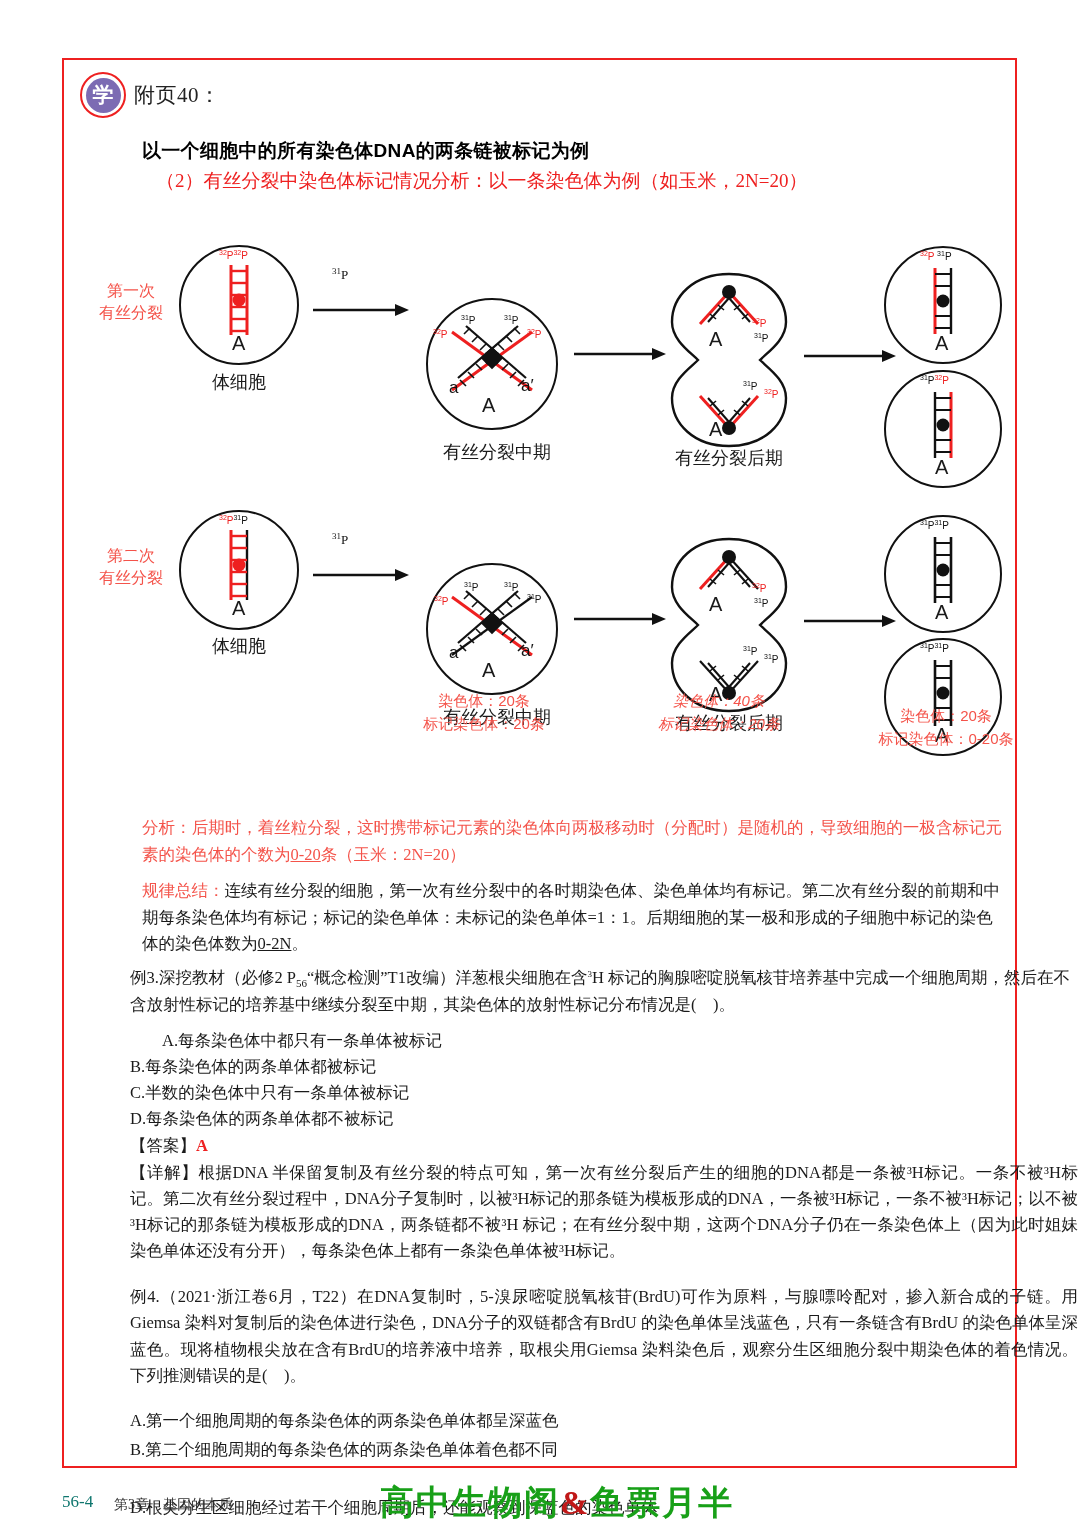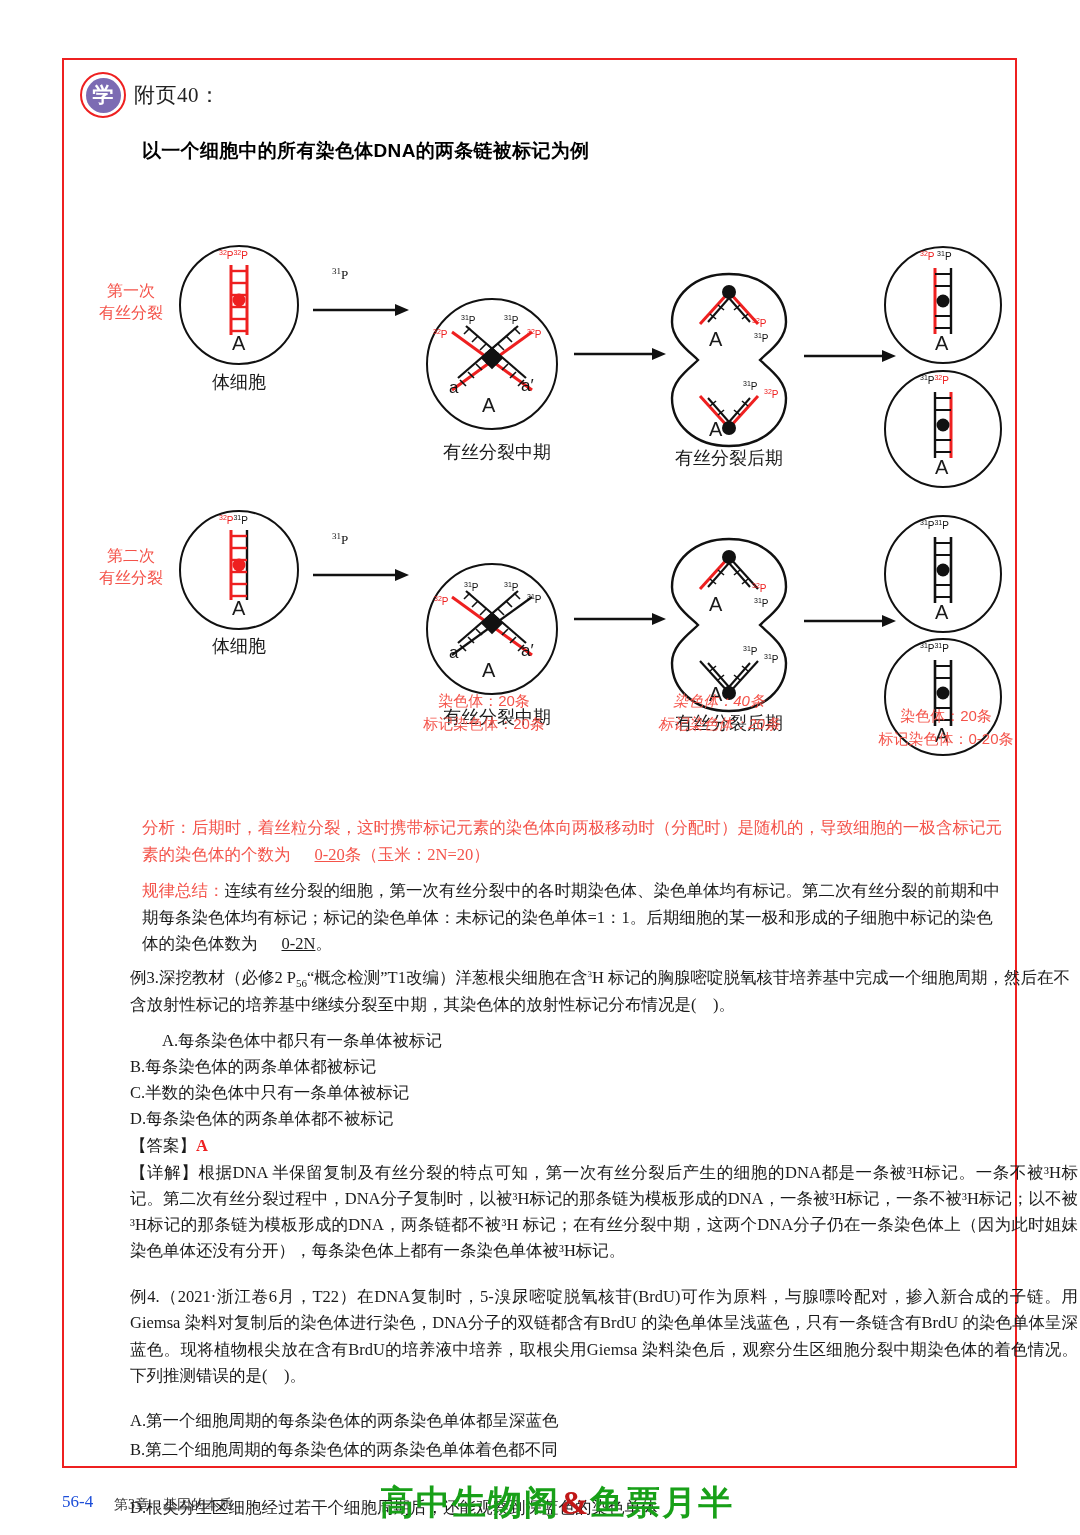--- a/index.html
+++ b/index.html
@@ -83,40 +83,40 @@
     position:absolute;color:#f4534a;font-size:15px;line-height:1.5;text-align:center;
     font-family:"Liberation Sans","DejaVu Sans",sans-serif; white-space:nowrap;
   }
 
   
   .analysis{
     position:absolute;left:78px;top:755px;width:860px;
     color:#f4534a;font-size:16.5px;line-height:1.62;
     font-family:"Liberation Serif",serif; text-align:justify;
   }
-  .ul{ text-decoration:underline;padding-left:24px; }
+  .ul{ text-decoration:underline; }
   .rule{
     position:absolute;left:78px;top:822px;width:862px;
     font-size:16.5px;line-height:1.62;color:#1a1a1a;
     font-family:"Liberation Serif",serif;
   }
   .rule .tag{color:#f4534a;}
 
   .qblock{
     position:absolute;left:66px;width:948px;
     font-size:16.5px;line-height:1.52;color:#1a1a1a;
     font-family:"Liberation Serif",serif;
   }
   .ans{color:#ee2020;font-weight:bold;}
   sup.iso-s{font-size:9px;vertical-align:super;}
 
   
   .footer-num{
     position:absolute;left:62px;top:1492px;
-    font-size:17px;color:#1d4ed8;font-family:"Liberation Serif",serif;
+    font-size:17px;color:#0f766e;font-family:"Liberation Serif",serif;
   }
   .footer-ch{
     position:absolute;left:114px;top:1496px;
     font-size:14px;color:#333;font-family:"Liberation Serif",serif;
   }
   .footer-brand{
     position:absolute;left:380px;top:1480px;
     font-size:34px;color:#18a018;
     font-family:"Liberation Serif",serif; font-weight:bold; letter-spacing:2px;
   }
@@ -130,20 +130,21 @@
   <div class="main-box">
 
     <div class="badge-row">
       <div class="badge">
         <div class="badge-inner">学</div>
       </div>
       <div class="badge-title">附页40：</div>
     </div>
 
     <div class="hl-bold">以一个细胞中的所有染色体DNA的两条链被标记为例</div>
+    <div class="hl-sub">（2）有丝分裂中染色体标记情况分析：以一条染色体为例（如玉米，2N=20）</div>
 
     <div class="diagram">
 
       <div class="rowlabel" style="left:22px;top:220px;">
         <div>第一次</div>
         <div>有丝分裂</div>
       </div>
 
       <div class="cell-circle" style="left:115px;top:185px;width:120px;height:120px;"></div>
       <svg style="position:absolute;left:115px;top:185px;" width="120" height="120">

